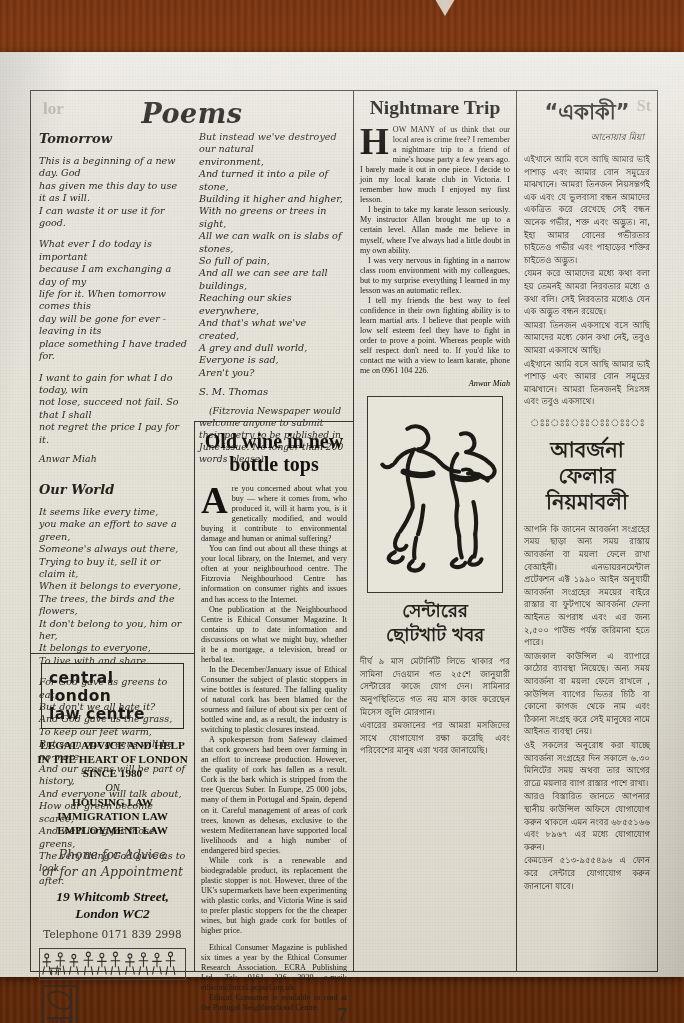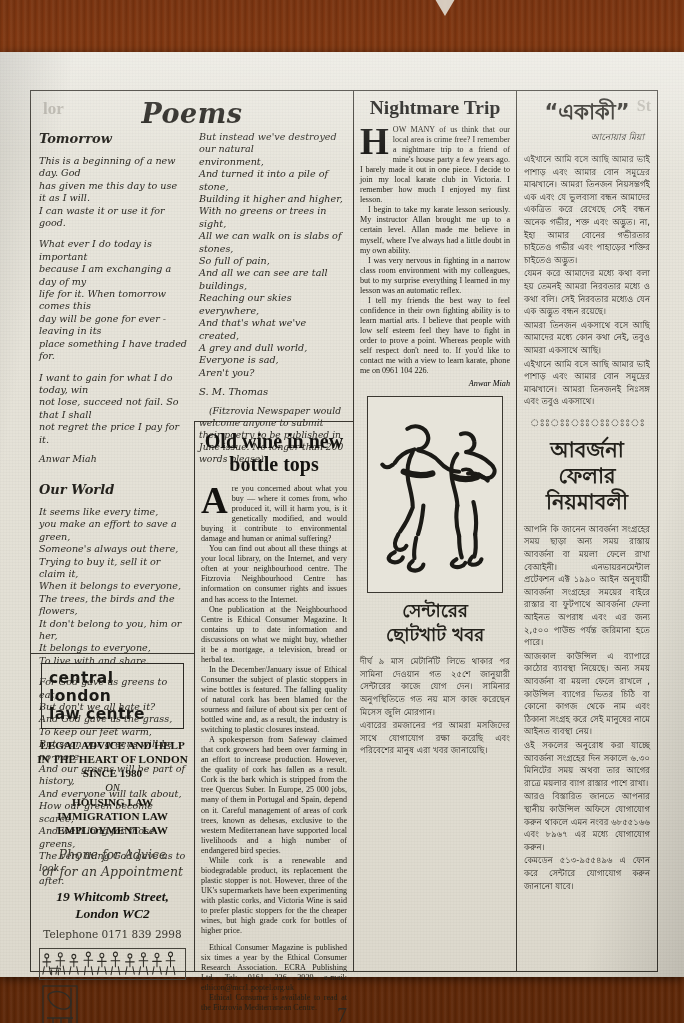--- a/index.html
+++ b/index.html
@@ -183,21 +183,21 @@
       <div style="position:absolute;left:163px;top:330px;right:0;bottom:0;border-top:1px solid #3a3730;border-left:1px solid #3a3730;padding:0 6px;">
         <div class="hl hl-ow">Old wine in new bottle tops</div>
         <div class="body">
           <p class="first"><span class="dropcap">A</span><span>re you concerned  about what you buy — where it comes from, who produced it, will it harm you, is it genetically modified, and would buying it contribute to environmental damage and human or animal suffering?</span></p>
           <p>You can find out about all these things at your local library, on the Internet, and very often at your neighbourhood centre. The Fitzrovia Neighbourhood Centre has information on consumer rights and issues and has access to the Internet.</p>
           <p>One publication at the Neighbourhood Centre is Ethical Consumer Magazine. It contains up to date information and discussions on what we might buy, whether it be a mortgage, a television, bread or herbal tea.</p>
           <p>In the December/January issue of Ethical Consumer the subject of plastic stoppers in wine bottles is featured. The falling quality of natural cork has been blamed for the sourness and failure of about six per cent of bottled wine and, as a result, the industry is switching to plastic closures instead.</p>
           <p>A spokesperson from Safeway claimed that cork growers had been over farming in an effort to increase production. However, the quality of cork has fallen as a result. Cork is the bark which is stripped from the tree Quercus Suber. In Europe, 25 000 jobs, many of them in Portugal and Spain, depend on it. Careful management of areas of cork trees, known as dehesas, exclusive to the western Mediterranean have supported local livelihoods and a high number of endangered bird species.</p>
           <p>While cork is a renewable and biodegradable product, its replacement the plastic stopper is not. However, three of the UK's supermarkets have been experimenting with plastic corks, and Victoria Wine is said to prefer plastic stoppers for the the cheaper wines, but high grade cork for bottles of higher price.</p>
           <p style="margin-top:7px;">Ethical Consumer Magazine is published six times a year by the Ethical Consumer Research Association. ECRA Publishing Ltd. Tel: 0161 226 2929 e-mail: ethicon@mcr1.poptel.org.uk</p>
-          <p>Ethical Consumer is available to read at the Fitzrovia Mediterranean Centre.</p>
+          <p>Ethical Consumer is available to read at the Portugal Neighbourhood Centre.</p>
         </div>
       </div>
 
       <div class="ad" style="top:562px;width:163px;border-right:1px solid #3a3730;height:317px;">
         <div class="ad-logo">
           <div>central london</div>
           <div>law centre</div>
         </div>
         <div class="ad-blk">
           <div>LEGAL ADVICE AND HELP</div>

